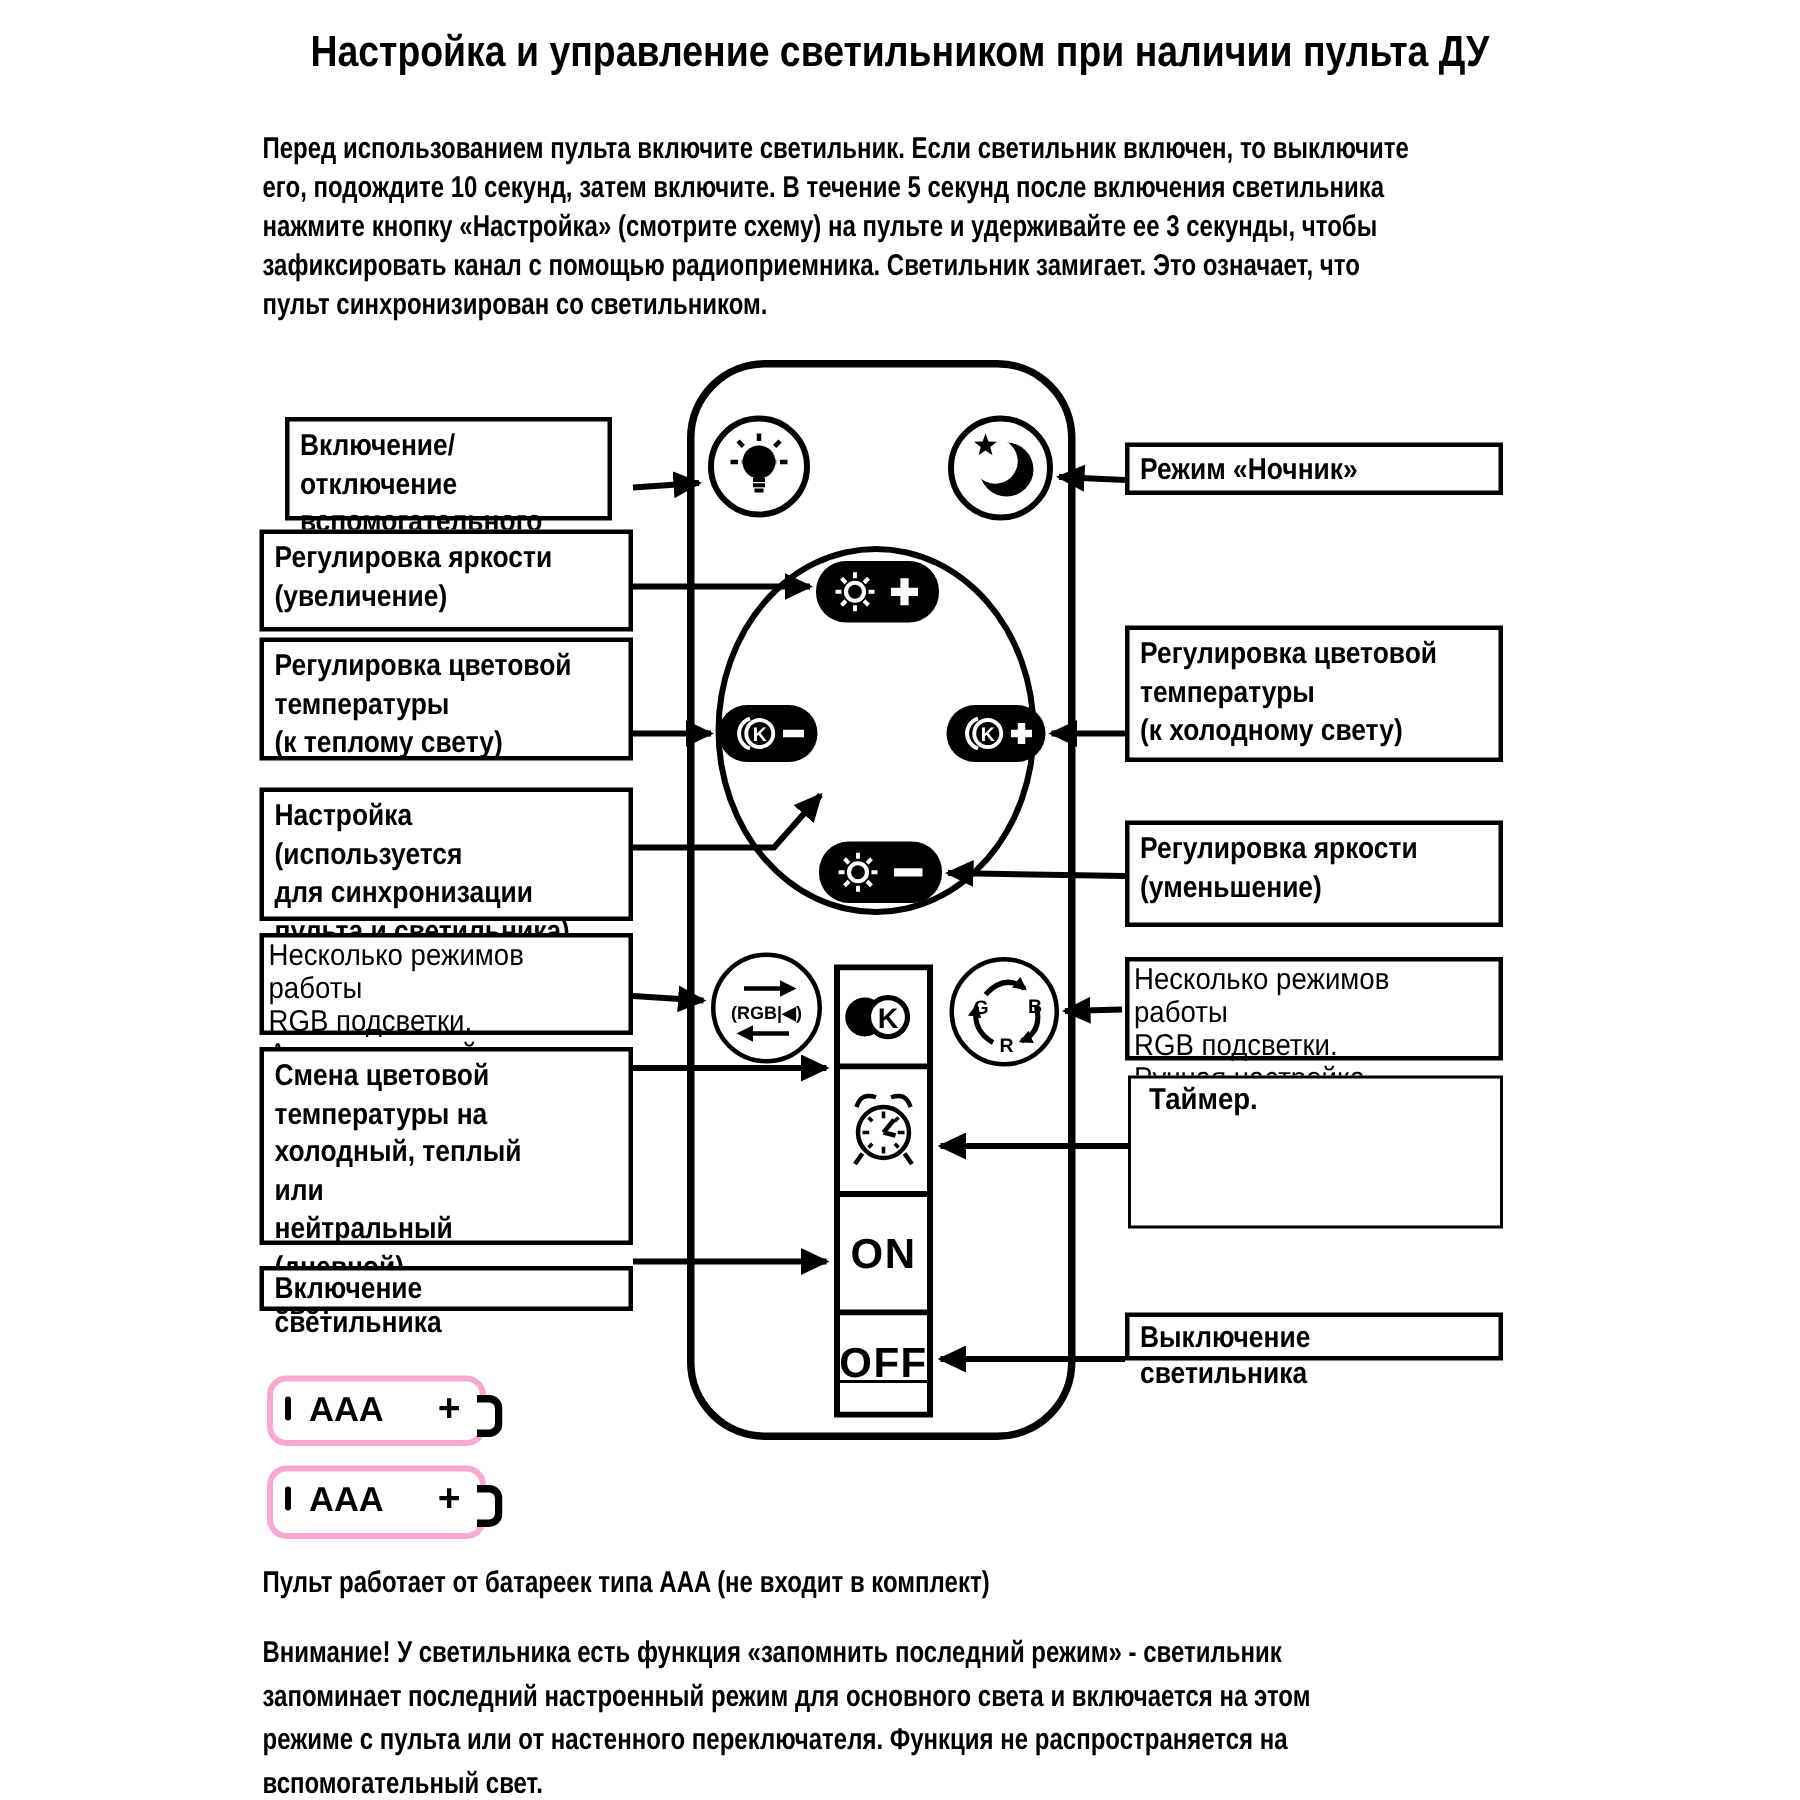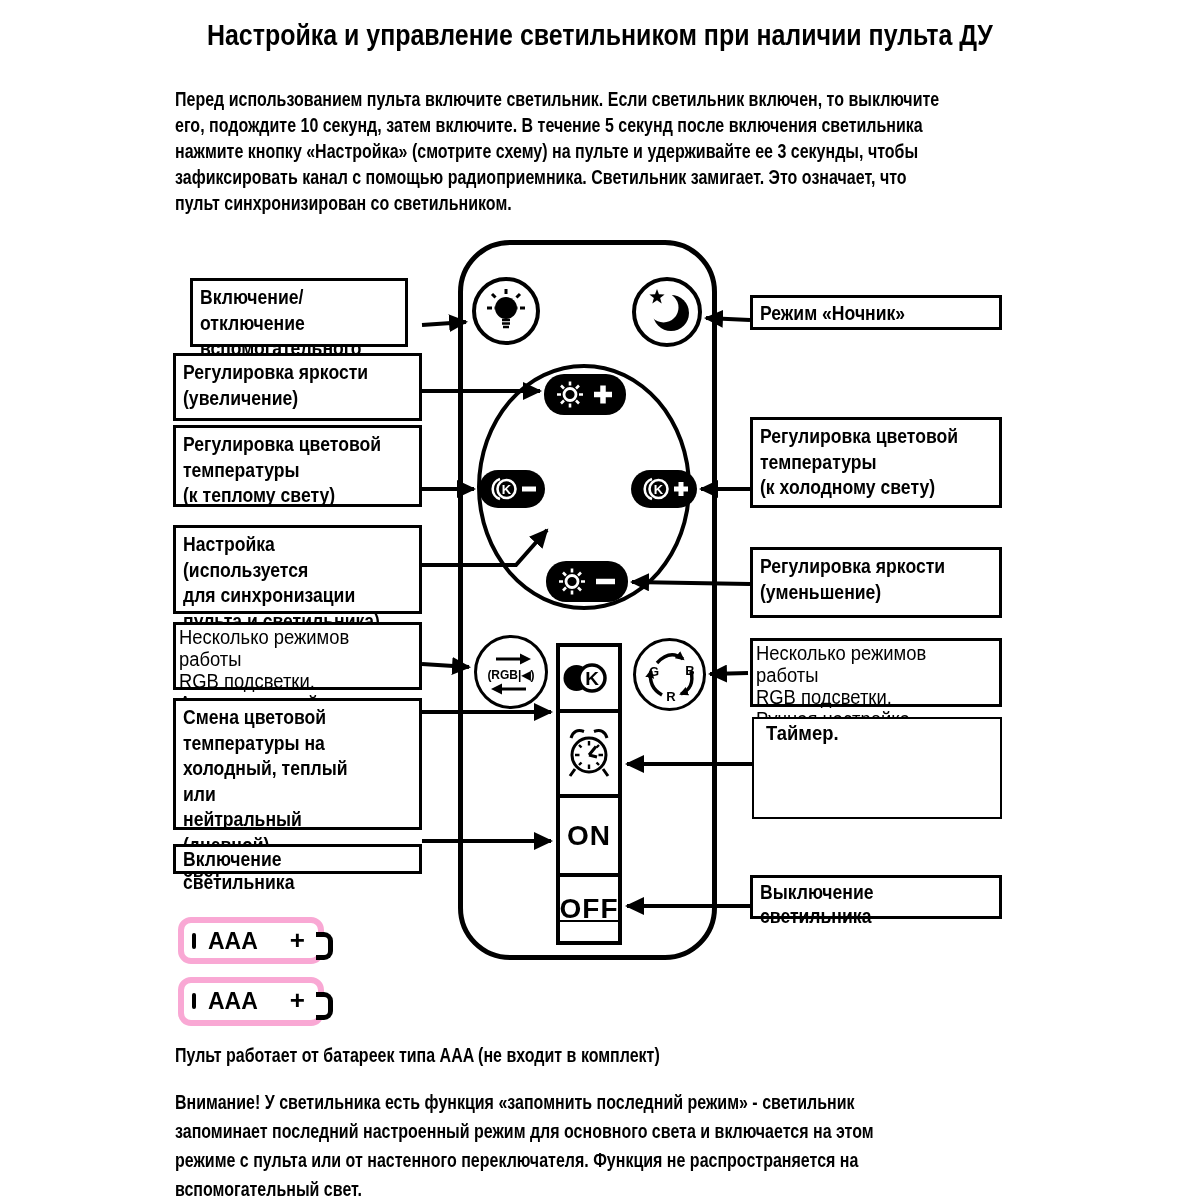--- a/index.html
+++ b/index.html
@@ -22,21 +22,21 @@
               box-sizing:border-box;display:flex;align-items:center;justify-content:center;z-index:3;}
   .pill{position:absolute;background:#000;border-radius:20px;display:flex;align-items:center;
         justify-content:center;z-index:3;}
   .col{position:absolute;left:556px;top:643px;width:66px;height:302px;border:4px solid #000;
        box-sizing:border-box;background:#fff;z-index:3;display:flex;flex-direction:column;}
   .cell{border-bottom:4px solid #000;box-sizing:border-box;display:flex;
         align-items:center;justify-content:center;background:#fff;}
   .cell:last-child{border-bottom:none;flex:1;text-decoration:underline;}
   .onoff{font-weight:bold;font-size:28px;letter-spacing:1px;}
   .overlay{position:absolute;left:0;top:0;z-index:5;pointer-events:none;}
-  .bat{position:absolute;width:146px;height:47px;border:6px solid #f9a8d4;border-radius:13px;
+  .bat{position:absolute;width:146px;height:47px;border:4px solid #f9a8d4;border-radius:13px;
        box-sizing:border-box;background:#fff;}
   .bat .nub{position:absolute;right:-15px;top:9px;width:12px;height:18px;border:5px solid #000;
             border-left:none;border-radius:0 9px 9px 0;background:#fff;}
   .bat .neg{position:absolute;left:8px;top:10px;width:4px;height:16px;background:#000;border-radius:2px;}
   .bat .aaa{position:absolute;left:24px;top:5px;font-weight:bold;font-size:23px;}
   .bat .plus{position:absolute;right:13px;top:2px;font-weight:bold;font-size:26px;}
   svg text{font-family:"Liberation Sans",sans-serif;}
 </style>
 </head>
 <body>
@@ -202,21 +202,21 @@
   <div class="box" style="left:173px;top:844px;width:249px;height:30px;padding:1px 7px;line-height:23px;"><span class="tx">Включение светильника</span></div>
   <div class="box" style="left:750px;top:417px;width:252px;height:91px;"><span class="tx">Регулировка цветовой
 температуры
 (к холодному свету)</span></div>
   <div class="box" style="left:750px;top:547px;width:252px;height:71px;"><span class="tx">Регулировка яркости
 (уменьшение)</span></div>
   <div class="box reg" style="left:750px;top:638px;width:252px;height:69px;"><span class="tx" style="transform:scaleX(0.92);">Несколько режимов работы
 RGB подсветки.
 Ручная настройка.</span></div>
   <div class="box reg" style="left:752px;top:717px;width:250px;height:102px;border-width:2px;padding:3px 12px;font-weight:bold;"><span class="tx" style="transform:scaleX(0.92);">Таймер.</span></div>
-  <div class="box" style="left:750px;top:875px;width:252px;height:44px;padding:2px 7px;line-height:24px;"><span class="tx">Выключение светильника</span></div>
+  <div class="box" style="left:750px;top:875px;width:252px;height:32px;padding:2px 7px;line-height:24px;"><span class="tx">Выключение светильника</span></div>
 
   <div class="bat" style="left:178px;top:917px;">
     <div class="nub"></div>
     <div class="neg"></div>
     <div class="aaa">AAA</div>
     <div class="plus">+</div>
   </div>
   <div class="bat" style="left:178px;top:977px;height:49px;">
     <div class="nub"></div>
     <div class="neg"></div>

